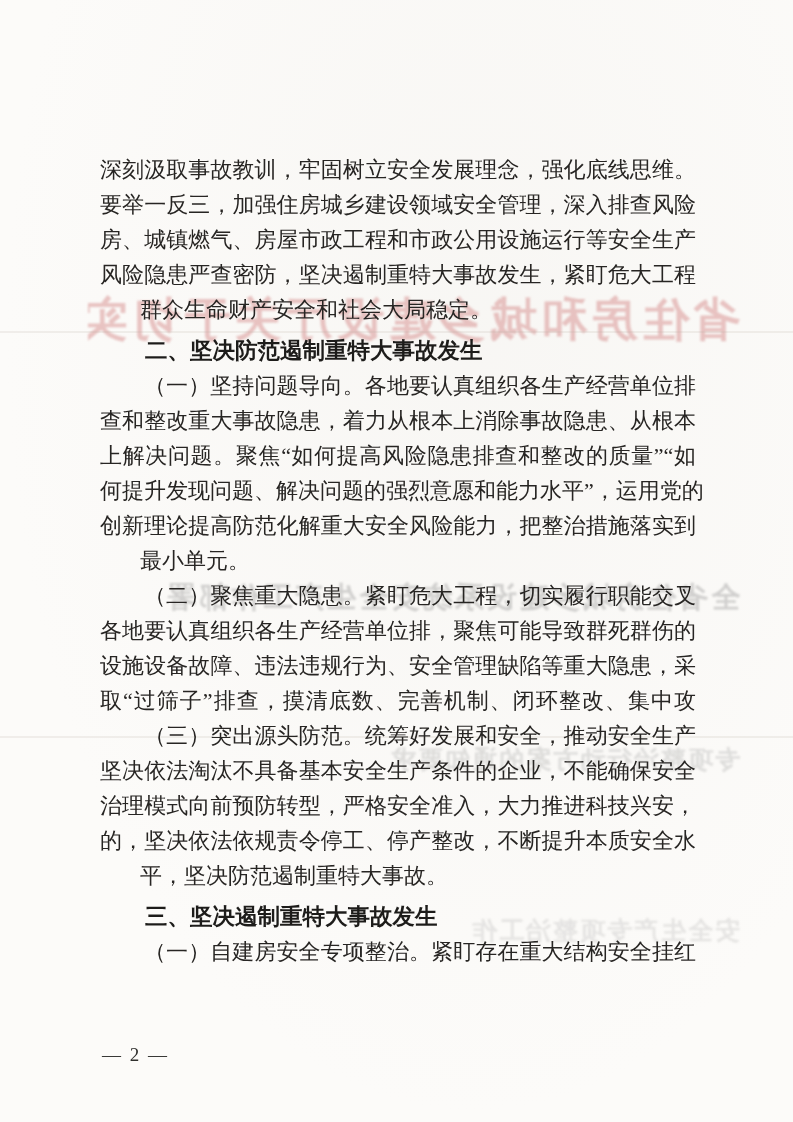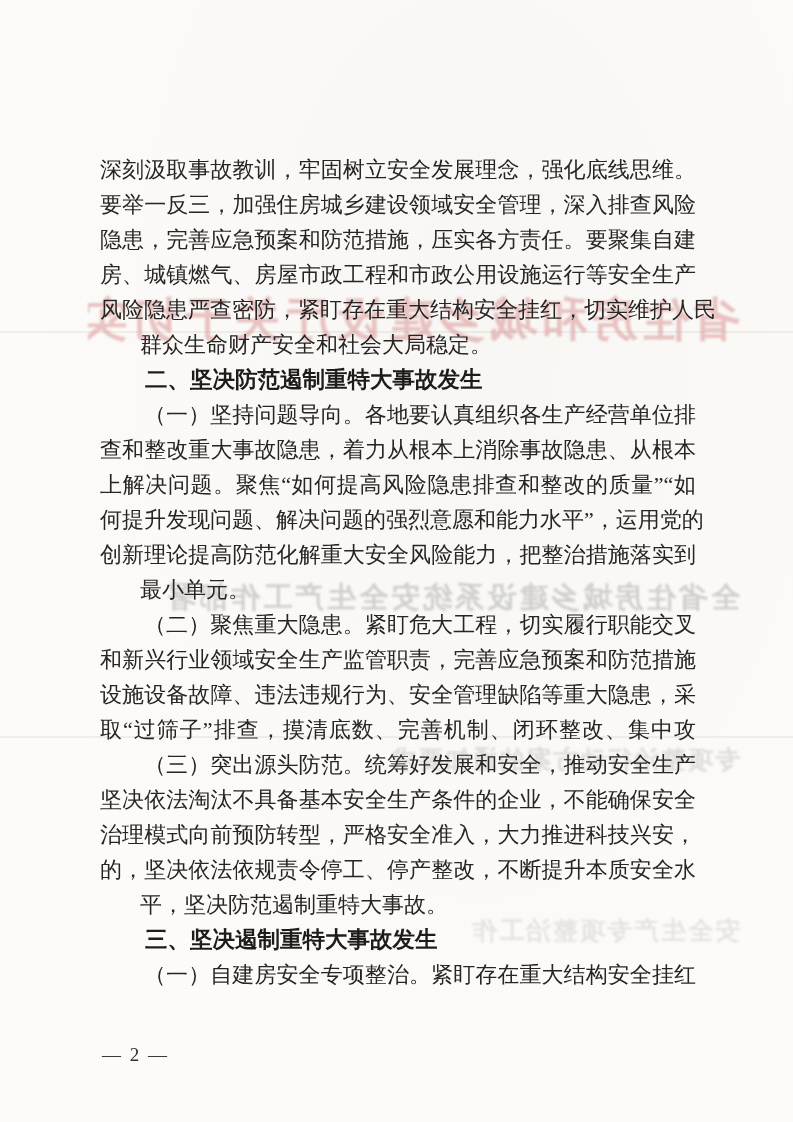--- a/index.html
+++ b/index.html
@@ -50,20 +50,21 @@
   }
   .heading-line {
     height: 35px;
     line-height: 35px;
     font-size: 22.5px;
     font-weight: bold;
     font-family: Liberation Serif, serif;
     color: #1d1c1a;
     text-indent: 45px;
     white-space: nowrap;
+    margin-top: 6px;
   }
   .page-number {
     position: absolute;
     left: 102px;
     top: 1044px;
     font-size: 19px;
     letter-spacing: 2px;
     color: #30302e;
     z-index: 2;
   }
@@ -143,33 +144,32 @@
   <div class="bleed bleed-gray-1">全省住房城乡建设系统安全生产工作部署</div>
   <div class="bleed bleed-gray-2">专项整治行动方案的通知要求</div>
   <div class="bleed bleed-gray-3">安全生产专项整治工作</div>
 
   <div class="scan-streak streak-1"></div>
   <div class="scan-streak streak-2"></div>
 
   <div class="doc-body">
       <div class="body-line">深刻汲取事故教训，牢固树立安全发展理念，强化底线思维。</div>
       <div class="body-line">要举一反三，加强住房城乡建设领域安全管理，深入排查风险</div>
-      <div class="body-line">隐患，完善应急预案和防范措施，压实各方责任。要聚集自建</div>
       <div class="body-line">房、城镇燃气、房屋市政工程和市政公用设施运行等安全生产</div>
-      <div class="body-line">风险隐患严查密防，紧盯存在重大结构安全挂红，切实维护人民</div>
+      <div class="body-line">风险隐患严查密防，坚决遏制重特大事故发生，紧盯危大工程</div>
       <div class="body-line line-end">群众生命财产安全和社会大局稳定。</div>
       <div class="heading-line">二、坚决防范遏制重特大事故发生</div>
       <div class="body-line line-indent">（一）坚持问题导向。各地要认真组织各生产经营单位排</div>
       <div class="body-line">查和整改重大事故隐患，着力从根本上消除事故隐患、从根本</div>
       <div class="body-line">上解决问题。聚焦“如何提高风险隐患排查和整改的质量”“如</div>
       <div class="body-line">何提升发现问题、解决问题的强烈意愿和能力水平”，运用党的</div>
       <div class="body-line">创新理论提高防范化解重大安全风险能力，把整治措施落实到</div>
       <div class="body-line line-end">最小单元。</div>
       <div class="body-line line-indent">（二）聚焦重大隐患。紧盯危大工程，切实履行职能交叉</div>
-      <div class="body-line">和新兴行业领域安全生产监管职责，完善应急预案和防范措施</div>
+      <div class="body-line">各地要认真组织各生产经营单位排，聚焦可能导致群死群伤的</div>
       <div class="body-line">设施设备故障、违法违规行为、安全管理缺陷等重大隐患，采</div>
       <div class="body-line">取“过筛子”排查，摸清底数、完善机制、闭环整改、集中攻</div>
       <div class="body-line line-indent">（三）突出源头防范。统筹好发展和安全，推动安全生产</div>
       <div class="body-line">坚决依法淘汰不具备基本安全生产条件的企业，不能确保安全</div>
       <div class="body-line">治理模式向前预防转型，严格安全准入，大力推进科技兴安，</div>
       <div class="body-line">的，坚决依法依规责令停工、停产整改，不断提升本质安全水</div>
       <div class="body-line line-end">平，坚决防范遏制重特大事故。</div>
       <div class="heading-line">三、坚决遏制重特大事故发生</div>
       <div class="body-line line-indent">（一）自建房安全专项整治。紧盯存在重大结构安全挂红</div>
     </div>

